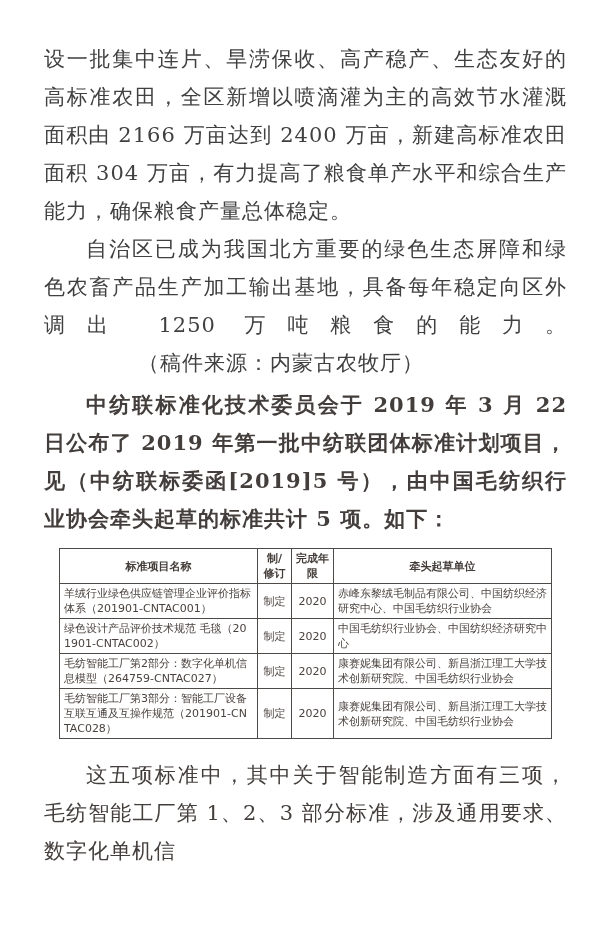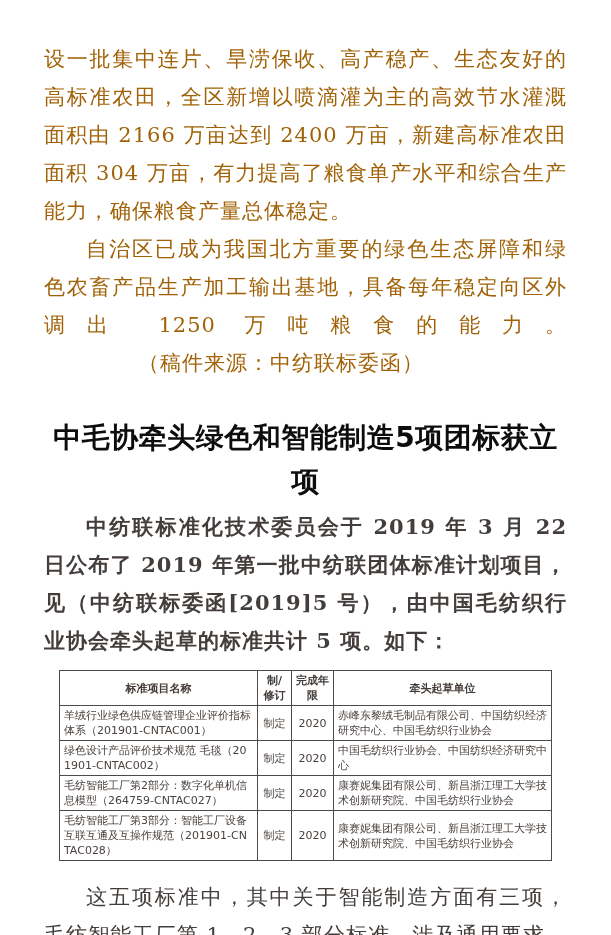--- a/index.html
+++ b/index.html
@@ -12,21 +12,21 @@
     box-sizing: border-box;
     width: 611px; height: 935px;
     padding: 40px 44px 0 44px;
     background: #ffffff;
   }
   .para {
     margin: 0;
     font-size: 21px;
     line-height: 38px;
     text-align: justify;
-    color: #a16207;
+    color: #404040;
     letter-spacing: 1px;
   }
   .para.indent { text-indent: 2em; }
   .article2-text { color: #433e3b; }
   .source {
     display: inline-block;
     margin-left: 52px;
     white-space: nowrap;
   }
   .headline {
@@ -68,23 +68,22 @@
   .cell-center { text-align: center; }
   .outro { margin-top: 17px; }
 </style>
 </head>
 <body>
 
 <div class="page">
 
   <p class="para">设一批集中连片、旱涝保收、高产稳产、生态友好的高标准农田，全区新增以喷滴灌为主的高效节水灌溉面积由 2166 万亩达到 2400 万亩，新建高标准农田面积 304 万亩，有力提高了粮食单产水平和综合生产能力，确保粮食产量总体稳定。</p>
 
-  <p class="para indent"><span>自治区已成为我国北方重要的绿色生态屏障和绿色农畜产品生产加工输出基地，具备每年稳定向区外调出 1250 万吨粮食的能力。</span><span class="source">（稿件来源：中纺联标委函）</span></p>
+  <p class="para indent"><span>自治区已成为我国北方重要的绿色生态屏障和绿色农畜产品生产加工输出基地，具备每年稳定向区外调出 1250 万吨粮食的能力。</span><span class="source">（稿件来源：内蒙古农牧厅）</span></p>
 
-  <h1 class="headline">中毛协牵头绿色和智能制造5项团标获立项</h1>
 
   <p class="para indent intro article2-text">中纺联标准化技术委员会于 2019 年 3 月 22 日公布了 2019 年第一批中纺联团体标准计划项目，见（中纺联标委函[2019]5 号），由中国毛纺织行业协会牵头起草的标准共计 5 项。如下：</p>
 
   <table class="standards-table">
     <colgroup>
       <col class="col-name">
         <col class="col-type">
         <col class="col-year">
         <col class="col-draft">
     </colgroup>

